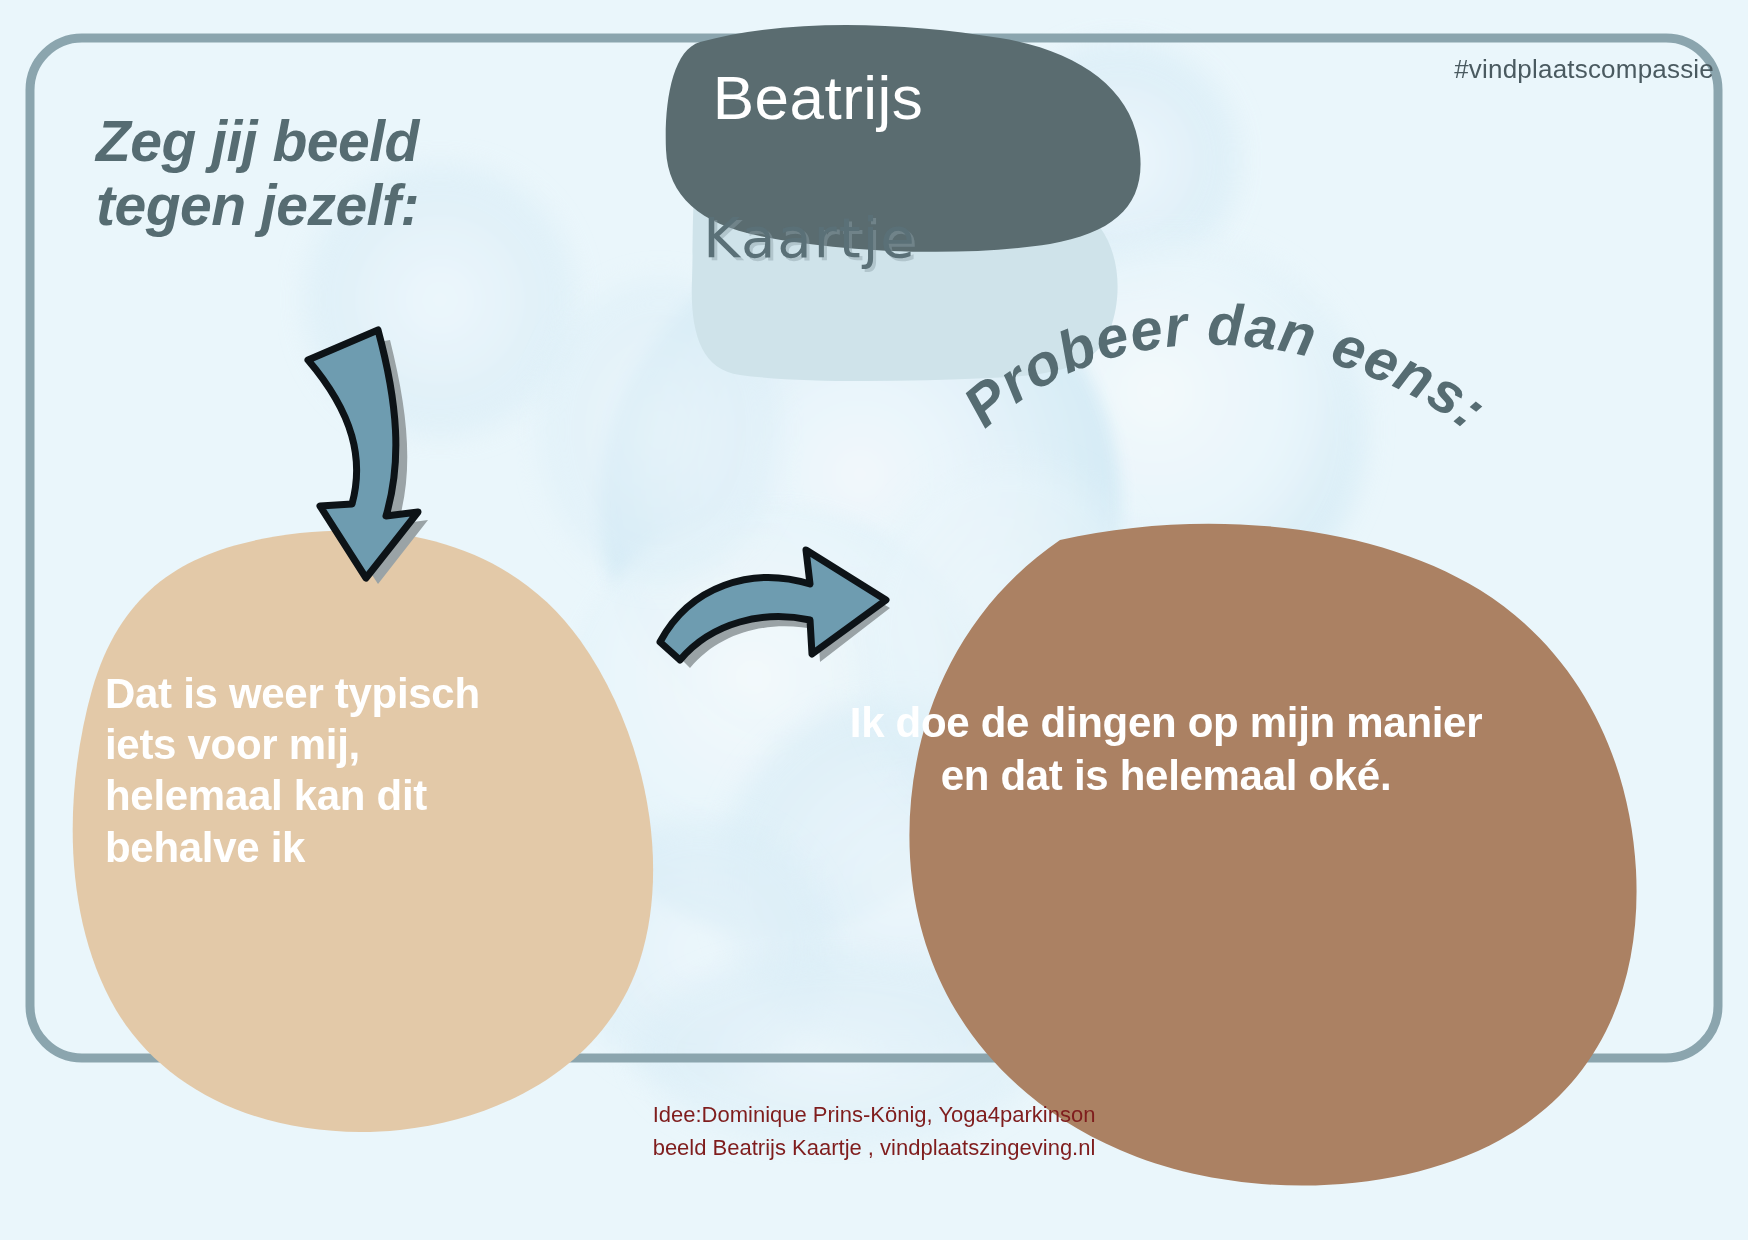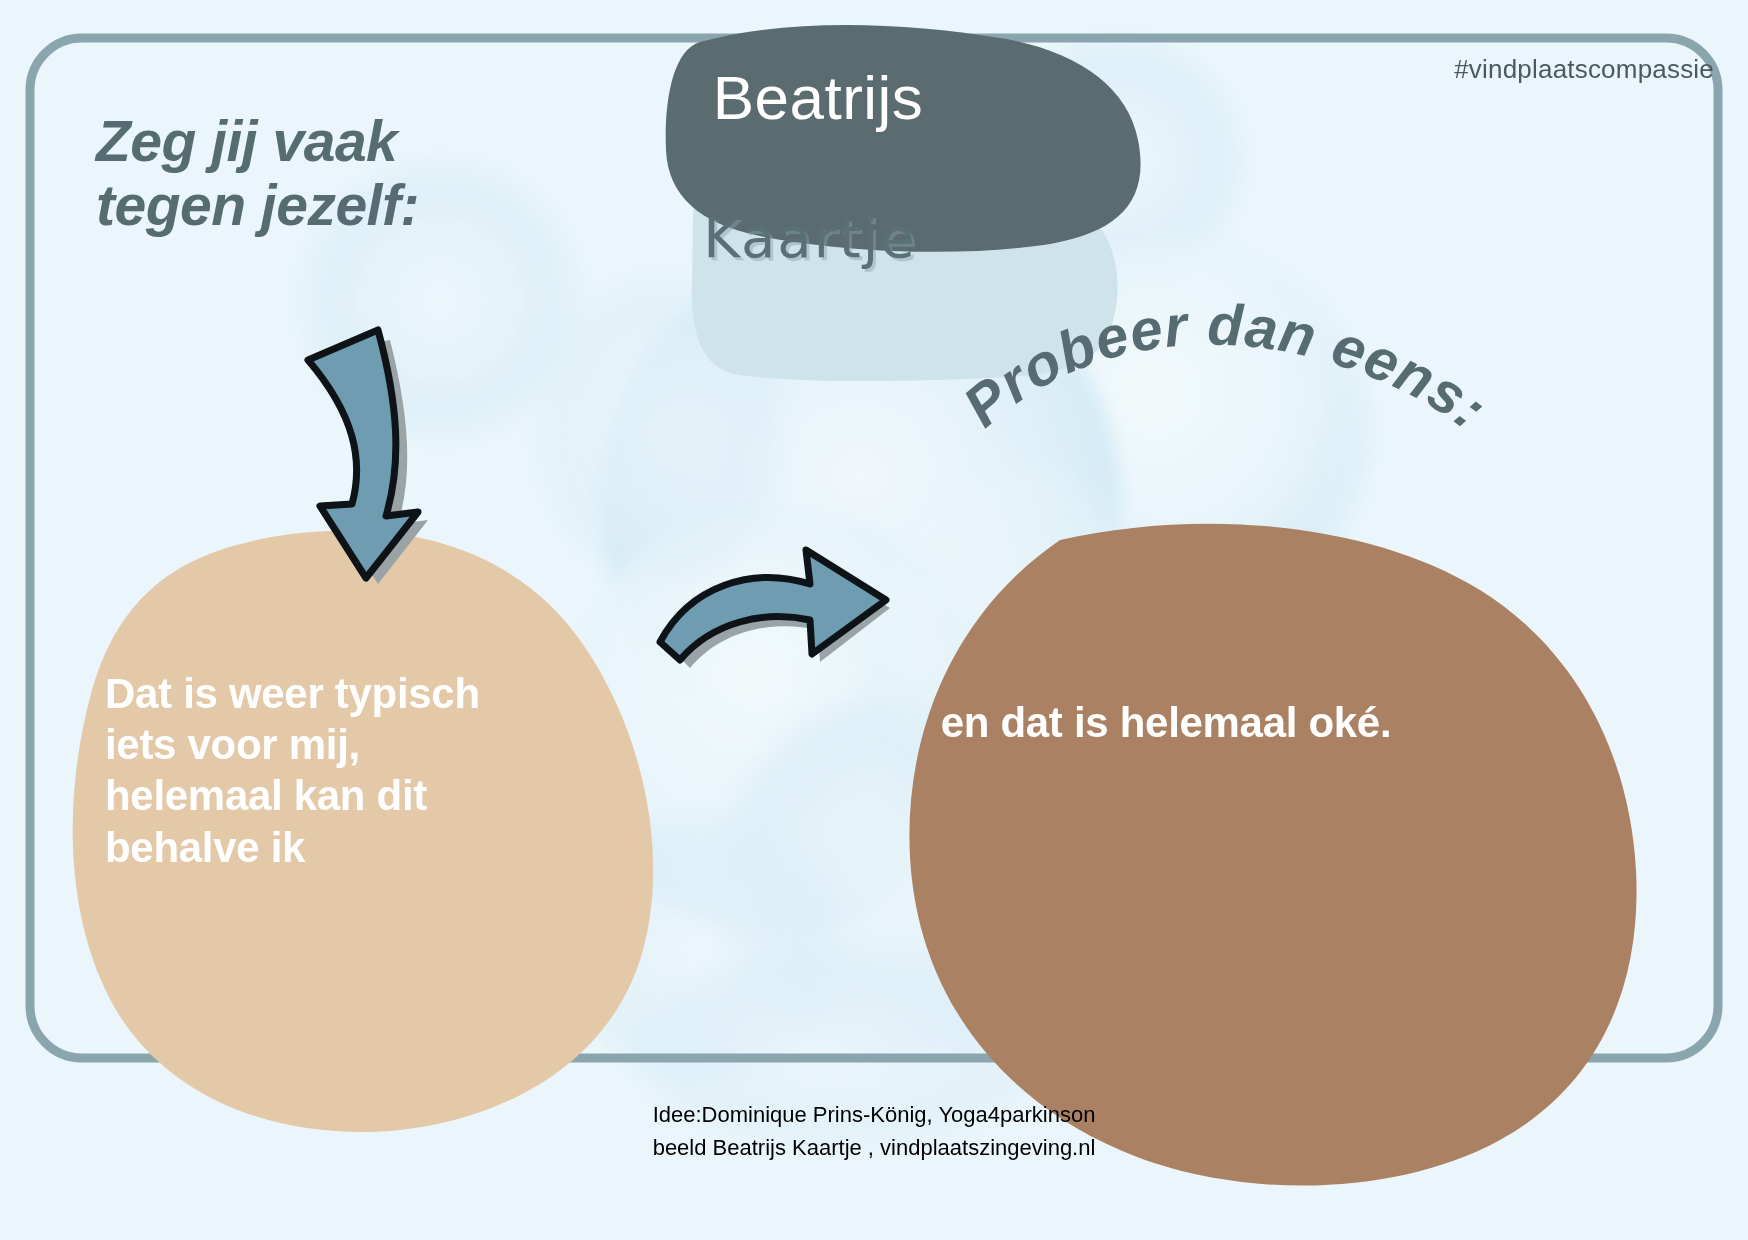--- a/index.html
+++ b/index.html
@@ -47,21 +47,21 @@
   }
   #brown-text{
     left:826px;top:697px;width:680px;
     text-align:center;color:#ffffff;
     font-size:42px;line-height:1.25;font-weight:bold;
     letter-spacing:-0.3px;
   }
   
   #footer{
     left:0;top:1098px;width:1748px;
-    text-align:center;color:#000000;font-size:22px;line-height:1.5;
+    text-align:center;color:#7f1d1d;font-size:22px;line-height:1.5;
   }
   #footer div{white-space:nowrap;}
 </style>
 </head>
 <body>
 
 <div id="stage">
 
   <svg class="layer" viewBox="0 0 1748 1240" xmlns="http://www.w3.org/2000/svg">
     <defs>
@@ -112,21 +112,21 @@
     <path d="M700,42 C790,18 900,22 1000,38 C1075,50 1128,86 1138,140
          C1150,200 1120,232 1050,244 C960,258 840,252 760,236
          C700,224 668,196 666,150 C664,104 672,50 700,42 Z" fill="#5a6c70"></path>
   </svg>
 
   <div class="txt" id="compassie-title">Beatrijs</div>
   <div class="txt" id="kaartje-title">Kaartje</div>
   <div class="txt" id="hashtag">#vindplaatscompassie</div>
 
   <div class="txt" id="zeg-heading">
-    <div>Zeg jij vaak</div>
+    <div>Zeg jij beeld</div>
     <div>tegen jezelf:</div>
   </div>
 
   <svg class="layer" viewBox="0 0 1748 1240" xmlns="http://www.w3.org/2000/svg">
     <defs>
       <path id="arcPath" d="M 985,430 C 1090,330 1260,315 1420,400 C 1470,428 1500,460 1520,490" fill="none"></path>
     </defs>
     <text font-family="Liberation Sans, sans-serif" font-size="58" font-weight="bold" font-style="italic" fill="#566c72" letter-spacing="1">
       <textPath href="#arcPath" startOffset="0">
         <tspan>Probeer dan eens:</tspan>
@@ -146,20 +146,21 @@
   </svg>
 
   <div class="txt" id="beige-text">
     <div>Dat is weer typisch</div>
     <div>iets voor mij,</div>
     <div>helemaal kan dit</div>
     <div>behalve ik</div>
   </div>
 
   <div class="txt" id="brown-text">
+    <div>Ik doe de dingen op mijn manier</div>
     <div>en dat is helemaal oké.</div>
   </div>
 
   <svg class="layer" viewBox="0 0 1748 1240" xmlns="http://www.w3.org/2000/svg">
 
     <g>
       <path d="M322,352 L390,340 C408,412 414,470 398,524
                L428,520 L378,584 L332,514 L362,512
                C374,468 366,414 322,352 Z" fill="#9aa3a6"></path>
       <path d="M308,360 L378,330 C398,404 402,462 386,516

